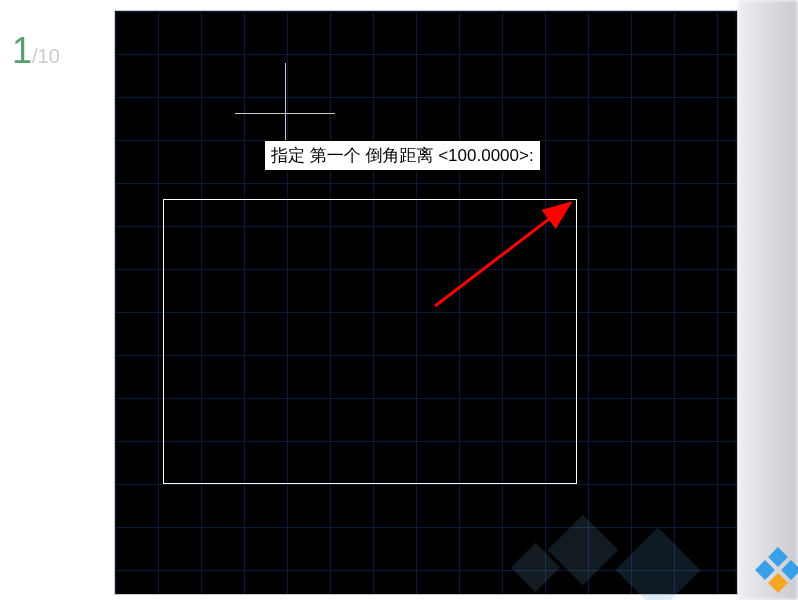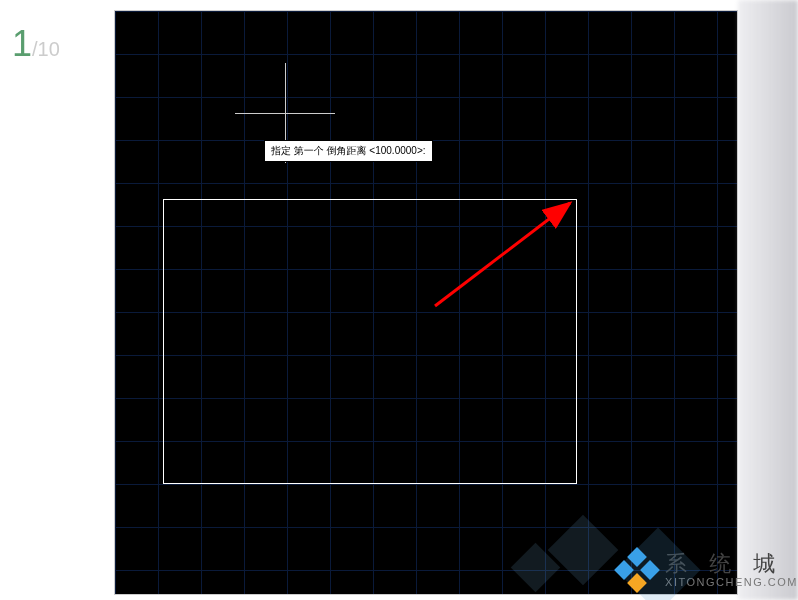--- a/index.html
+++ b/index.html
@@ -11,21 +11,21 @@
       overflow: hidden;
       font-family: "Microsoft YaHei", Arial, sans-serif;
     }
     .sidebar-left {
       position: absolute;
       left: 0;
       top: 0;
       width: 114px;
       height: 600px;
       background: #fff;
-      padding: 23px 12px;
+      padding: 30px 12px;
     }
     .step-counter {
       margin-bottom: 20px;
     }
     .step-current {
       font-size: 36px;
       color: #5a9e6f;
       font-weight: 300;
     }
     .step-total {
@@ -71,21 +71,21 @@
       height: 100px;
       background: #ccc;
     }
     .prompt-box {
       position: absolute;
       left: 149px;
       top: 129px;
       background: #fff;
       border: 1px solid #000;
       padding: 3px 6px;
-      font-size: 10px;
+      font-size: 17px;
       color: #000;
     }
     .input-box {
       position: absolute;
       left: 425px;
       top: 129px;
       background: #fff;
       border: 1px solid #000;
       padding: 3px 6px;
       width: 80px;
@@ -224,17 +224,13 @@
 <div class="watermark">
   <div class="wm-bg-diamond" style="width:50px;height:50px;right:190px;bottom:15px;"></div>
   <div class="wm-bg-diamond" style="width:35px;height:35px;right:245px;bottom:5px;"></div>
   <div class="wm-bg-diamond" style="width:60px;height:60px;right:110px;bottom:-10px;background:rgba(80,150,200,0.18);"></div>
   <div class="wm-logo">
     <div class="wm-diamond" style="left:13px;top:0;background:#39a0e8;"></div>
     <div class="wm-diamond" style="left:0;top:13px;background:#39a0e8;"></div>
     <div class="wm-diamond" style="left:26px;top:13px;background:#39a0e8;"></div>
     <div class="wm-diamond" style="left:13px;top:26px;background:#f5a623;"></div>
   </div>
-  <div class="wm-text">
-    <span class="wm-cn">系 统 城</span>
-    <span class="wm-en">XITONGCHENG.COM</span>
-  </div>
 </div>
 
 </body></html>

